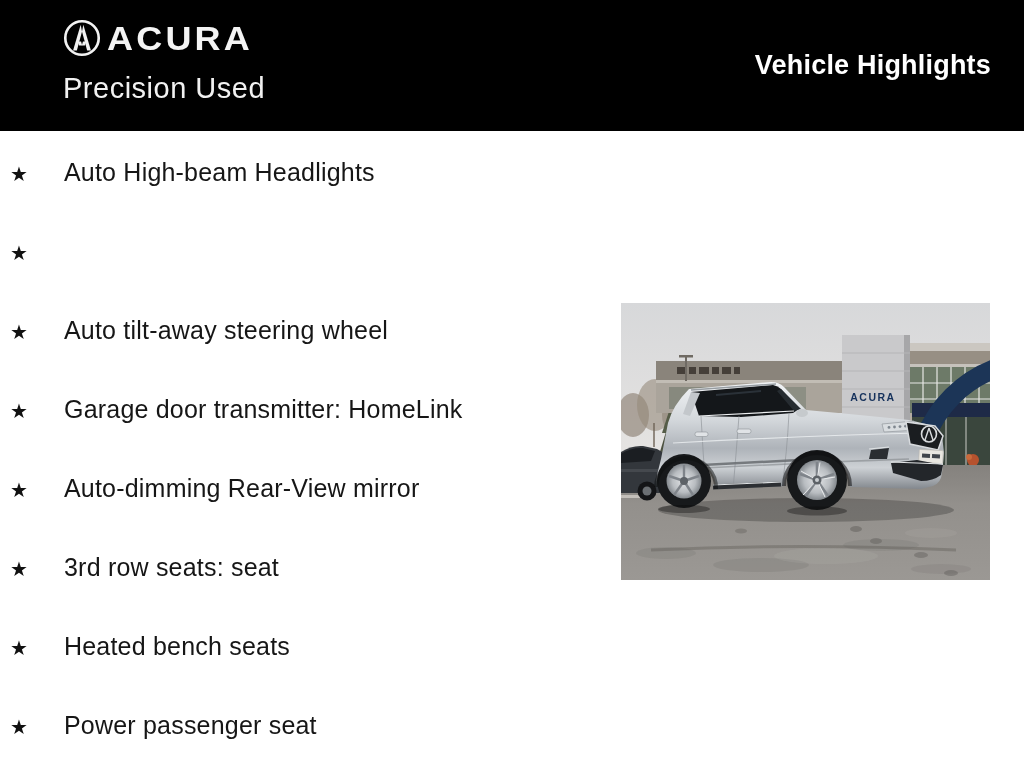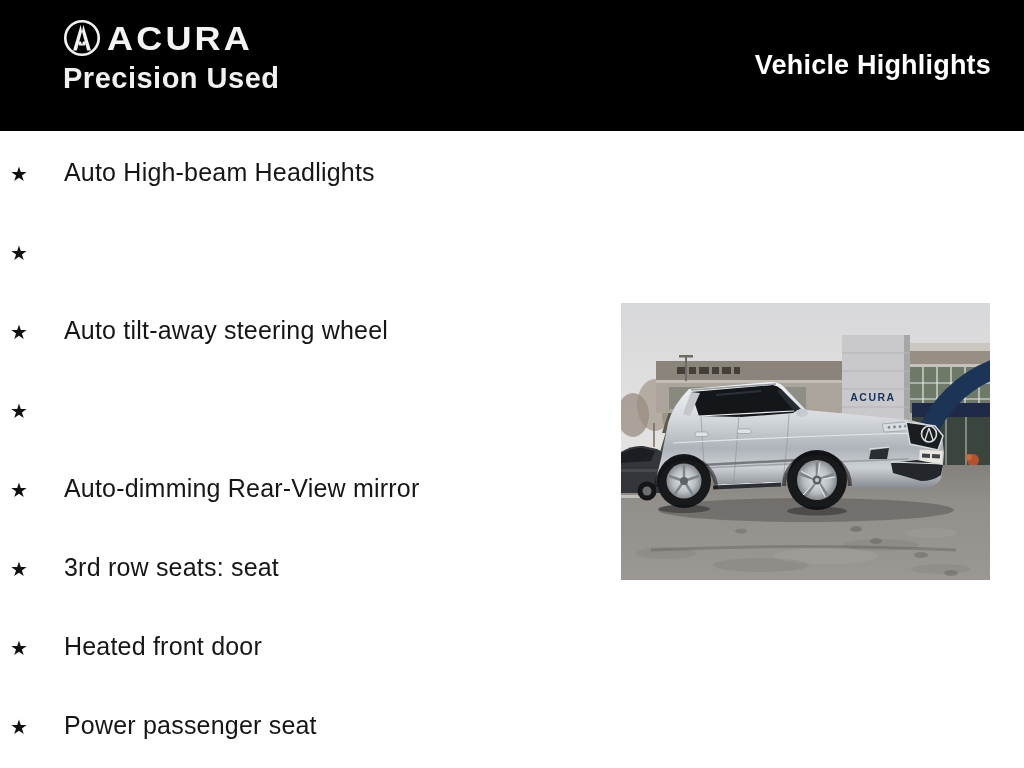--- a/index.html
+++ b/index.html
@@ -22,22 +22,22 @@
     background:var(--header-bg);color:var(--header-text);
   }
   .brand{position:absolute;left:63px;top:18px;}
   .brand-row{display:flex;align-items:center;}
   .brand-mark{width:38px;height:40px;color:#f2f2f2;margin-right:6px;flex:0 0 auto;}
   .brand-wordmark{
     font-size:34px;font-weight:700;letter-spacing:3px;line-height:40px;
     color:#f4f4f4;transform:scaleX(1.06);transform-origin:left center;
   }
   .brand-tagline{
-    font-size:29px;font-weight:700;letter-spacing:.5px;color:#f1f1f1;
-    margin-top:4px;line-height:32px;
+    font-size:29px;font-weight:400;letter-spacing:.5px;color:#f1f1f1;
+    margin-top:14px;line-height:32px;
   }
   .page-title{
     position:absolute;right:33px;top:50px;
     font-size:27px;font-weight:700;color:var(--header-text);letter-spacing:.2px;
   }
   
   .highlights{
     position:absolute;left:0;top:131px;width:620px;margin:0;
     padding:2px 0 0 10px;list-style:none;
   }
@@ -94,35 +94,36 @@
       <span class="star">★</span>
     </li>
 
     <li class="hl">
       <span class="star">★</span>
       <span class="hl-text">Auto tilt-away steering wheel</span>
     </li>
 
     <li class="hl">
       <span class="star">★</span>
+      <span class="hl-text">Garage door transmitter: HomeLink</span>
     </li>
 
     <li class="hl">
       <span class="star">★</span>
       <span class="hl-text">Auto-dimming Rear-View mirror</span>
     </li>
 
     <li class="hl">
       <span class="star">★</span>
       <span class="hl-text">3rd row seats: seat</span>
     </li>
 
     <li class="hl">
       <span class="star">★</span>
-      <span class="hl-text">Heated front door</span>
+      <span class="hl-text">Heated bench seats</span>
     </li>
 
     <li class="hl">
       <span class="star">★</span>
       <span class="hl-text">Power passenger seat</span>
     </li>
   </ul>
 
 <figure class="photo" role="img" style="margin:0" aria-label="Silver Acura MDX SUV parked on a dealership lot in front of an Acura dealership building with an Acura sign tower">
   <svg viewBox="0 0 369 277" preserveAspectRatio="none">

